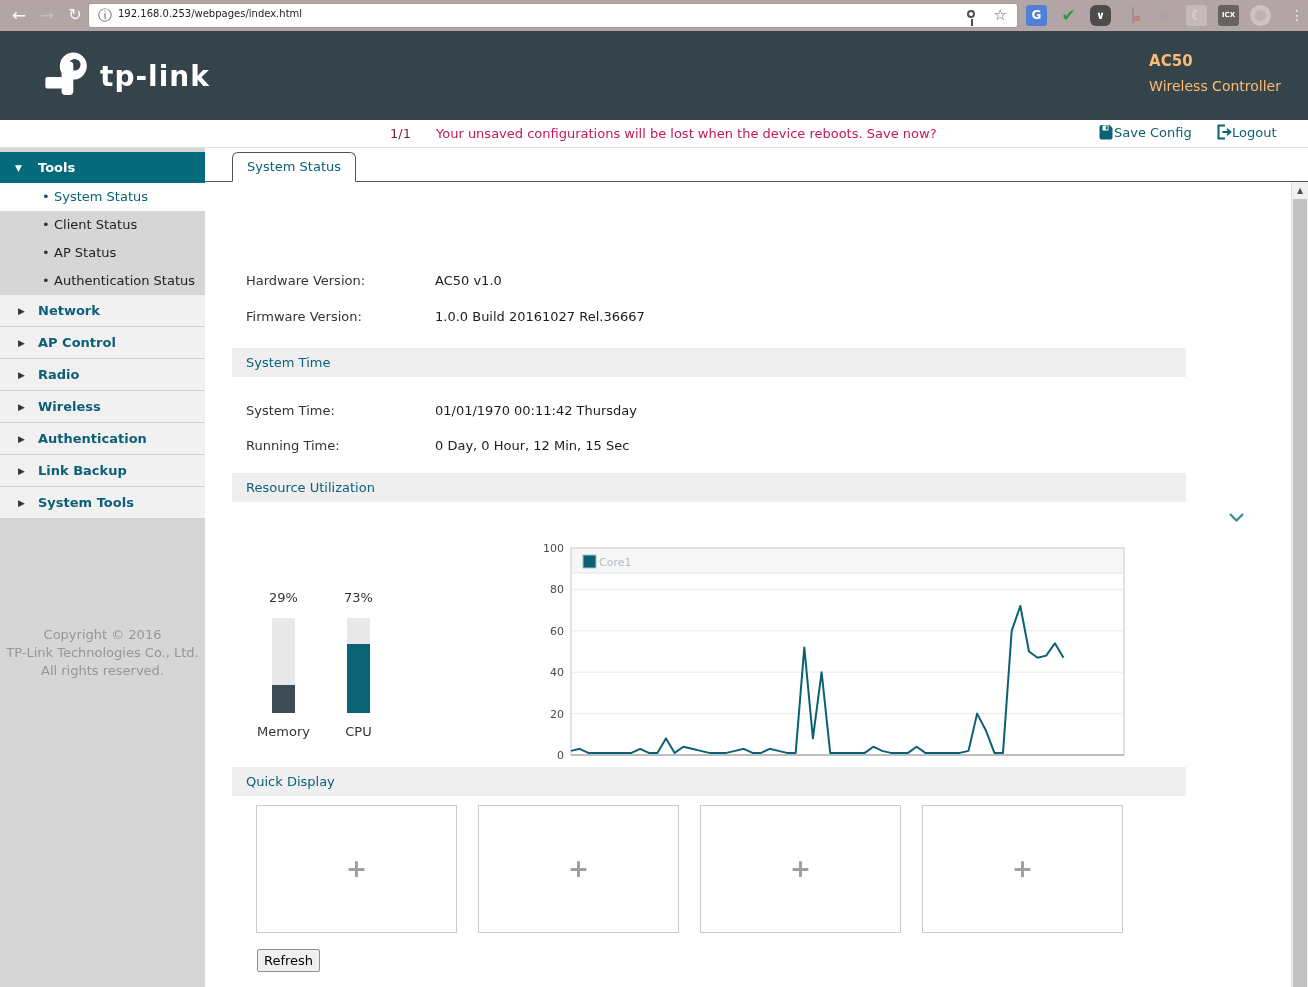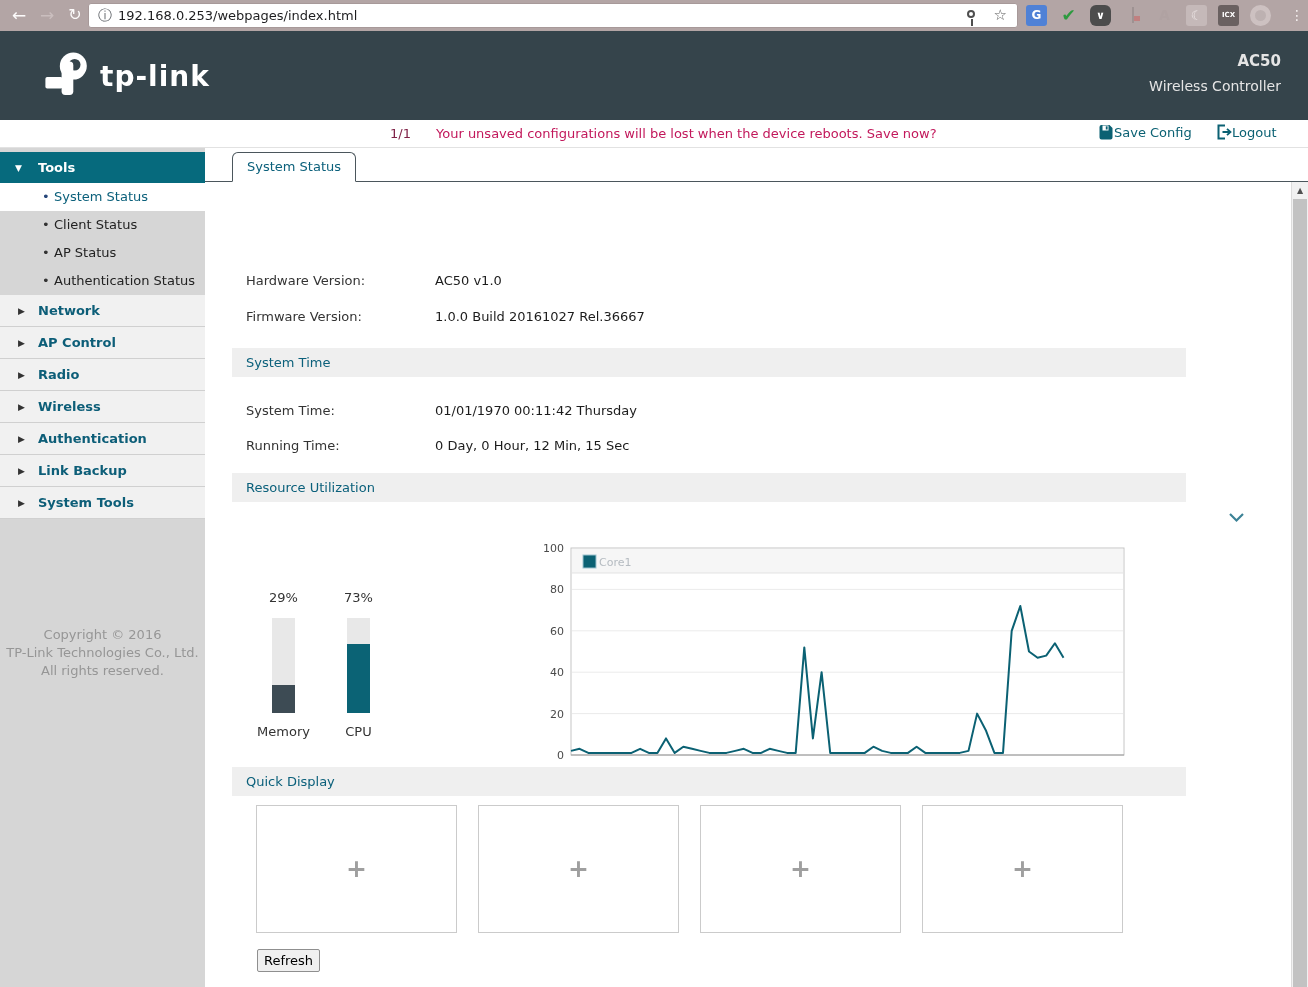--- a/index.html
+++ b/index.html
@@ -10,21 +10,21 @@
   
   .toolbar { position:absolute; top:0; left:0; width:1308px; height:31px; background:#b3a5a5; }
   .nav-btn { position:absolute; top:2px; width:26px; height:26px; text-align:center;
              line-height:26px; font-size:17px; color:#fdfbfb; cursor:pointer; }
   .nav-btn.back { left:6px; }
   .nav-btn.fwd { left:34px; color:#cabebe; }
   .nav-btn.reload { left:62px; font-size:16px; }
   .urlbar { position:absolute; left:88px; top:3px; width:930px; height:25px; background:#fff;
             border-radius:3px; border:1px solid #a79999; }
   .urlbar .info { position:absolute; left:9px; top:3px; font-size:14px; color:#5f6368; }
-  .urlbar .url { position:absolute; left:29px; top:4px; font-size:13px; color:#1d1d1f; }
+  .urlbar .url { position:absolute; left:29px; top:4px; font-size:10px; color:#1d1d1f; }
   .urlbar .key { position:absolute; right:42px; top:6px; width:8px; height:8px;
                  border:2px solid #4e4e4e; border-radius:50%; }
   .urlbar .key::after { content:""; position:absolute; left:2px; top:7px; width:2px; height:7px; background:#4e4e4e; }
   .urlbar .star { position:absolute; right:10px; top:2px; font-size:15px; color:#5c5c5c; }
   .ext { position:absolute; top:5px; width:21px; height:21px; border-radius:3px;
          text-align:center; line-height:21px; font-size:12px; cursor:pointer; }
   .ext.translate { left:1026px; background:#4f81d6; color:#fff; font-weight:bold; font-size:12px; }
   .ext.check { left:1058px; color:#2d9a3f; font-size:17px; font-weight:bold; }
   .ext.pocket { left:1090px; background:#4c4c4c; border-radius:6px; color:#fff; font-size:11px; font-weight:bold; }
   .ext.pdf { left:1122px; }
@@ -35,21 +35,21 @@
   .ext.icx { left:1218px; background:#6a6161; color:#fff; font-size:7px; font-weight:bold; }
   .ext.profile { left:1250px; background:#cdc1c1; border-radius:50%; position:absolute; }
   .ext.profile::after { content:""; position:absolute; left:5px; top:5px; width:11px; height:11px;
                         border-radius:50%; background:#bdb1b1; }
   .menu-dots { position:absolute; left:1290px; top:5px; color:#f6f1f1; font-size:14px; line-height:21px; cursor:pointer; }
 
   
   .app-header { position:absolute; top:31px; left:0; width:1308px; height:89px; background:#35444b; }
   .brand { position:absolute; left:40px; top:18px; display:flex; align-items:center; }
   .brand-text { color:#fff; font-size:28px; font-weight:bold; letter-spacing:1px; margin-left:6px; }
-  .model-box { position:absolute; right:27px; top:17px; text-align:right; color:#e5e5e5; }
+  .model-box { position:absolute; right:27px; top:17px; color:#fdba74; }
   .model { font-size:15px; font-weight:bold; line-height:26px; }
   .product { font-size:14px; line-height:24px; }
 
   
   .notice { position:absolute; top:120px; left:0; width:1308px; height:28px; background:#fff;
             border-bottom:1px solid #e2e2e2; font-size:13px; }
   .page-ind { position:absolute; left:390px; top:6px; color:#7f2146; }
   .warn-msg { position:absolute; left:436px; top:6px; color:#c2185b; }
   .hdr-action { position:absolute; top:4px; display:flex; align-items:center; gap:0;
                 color:#0b6173; font-size:13px; cursor:pointer; }

